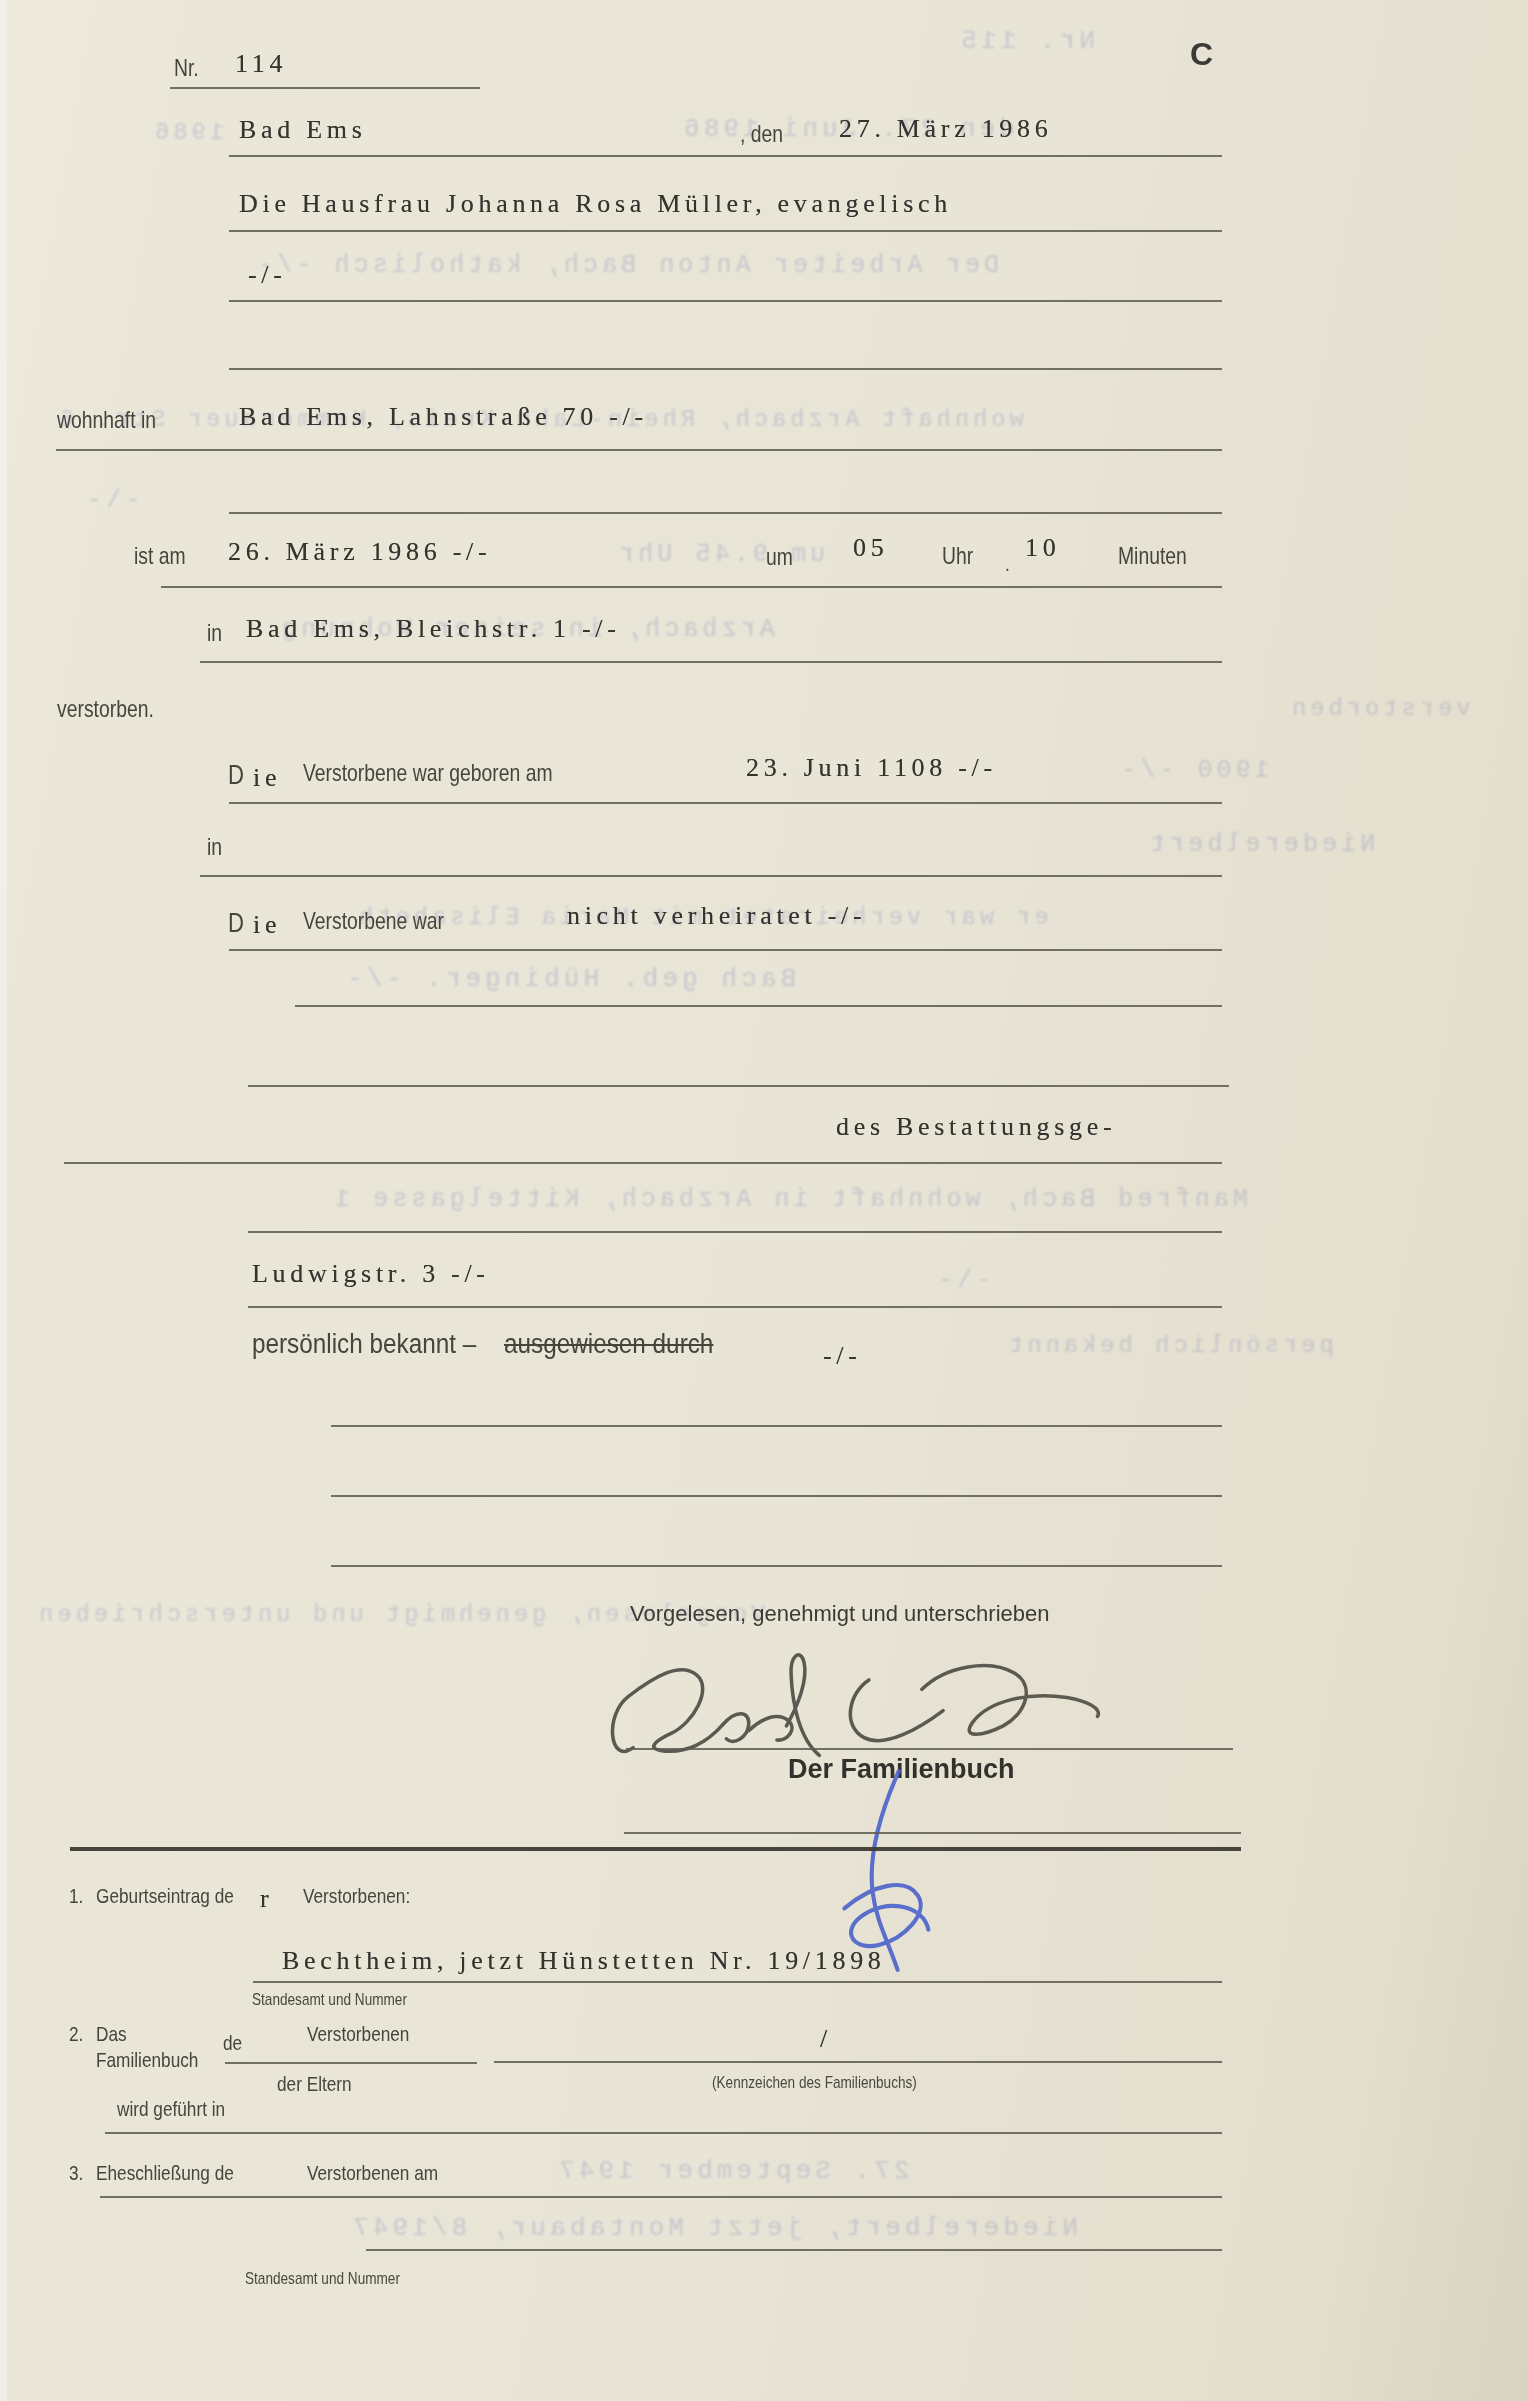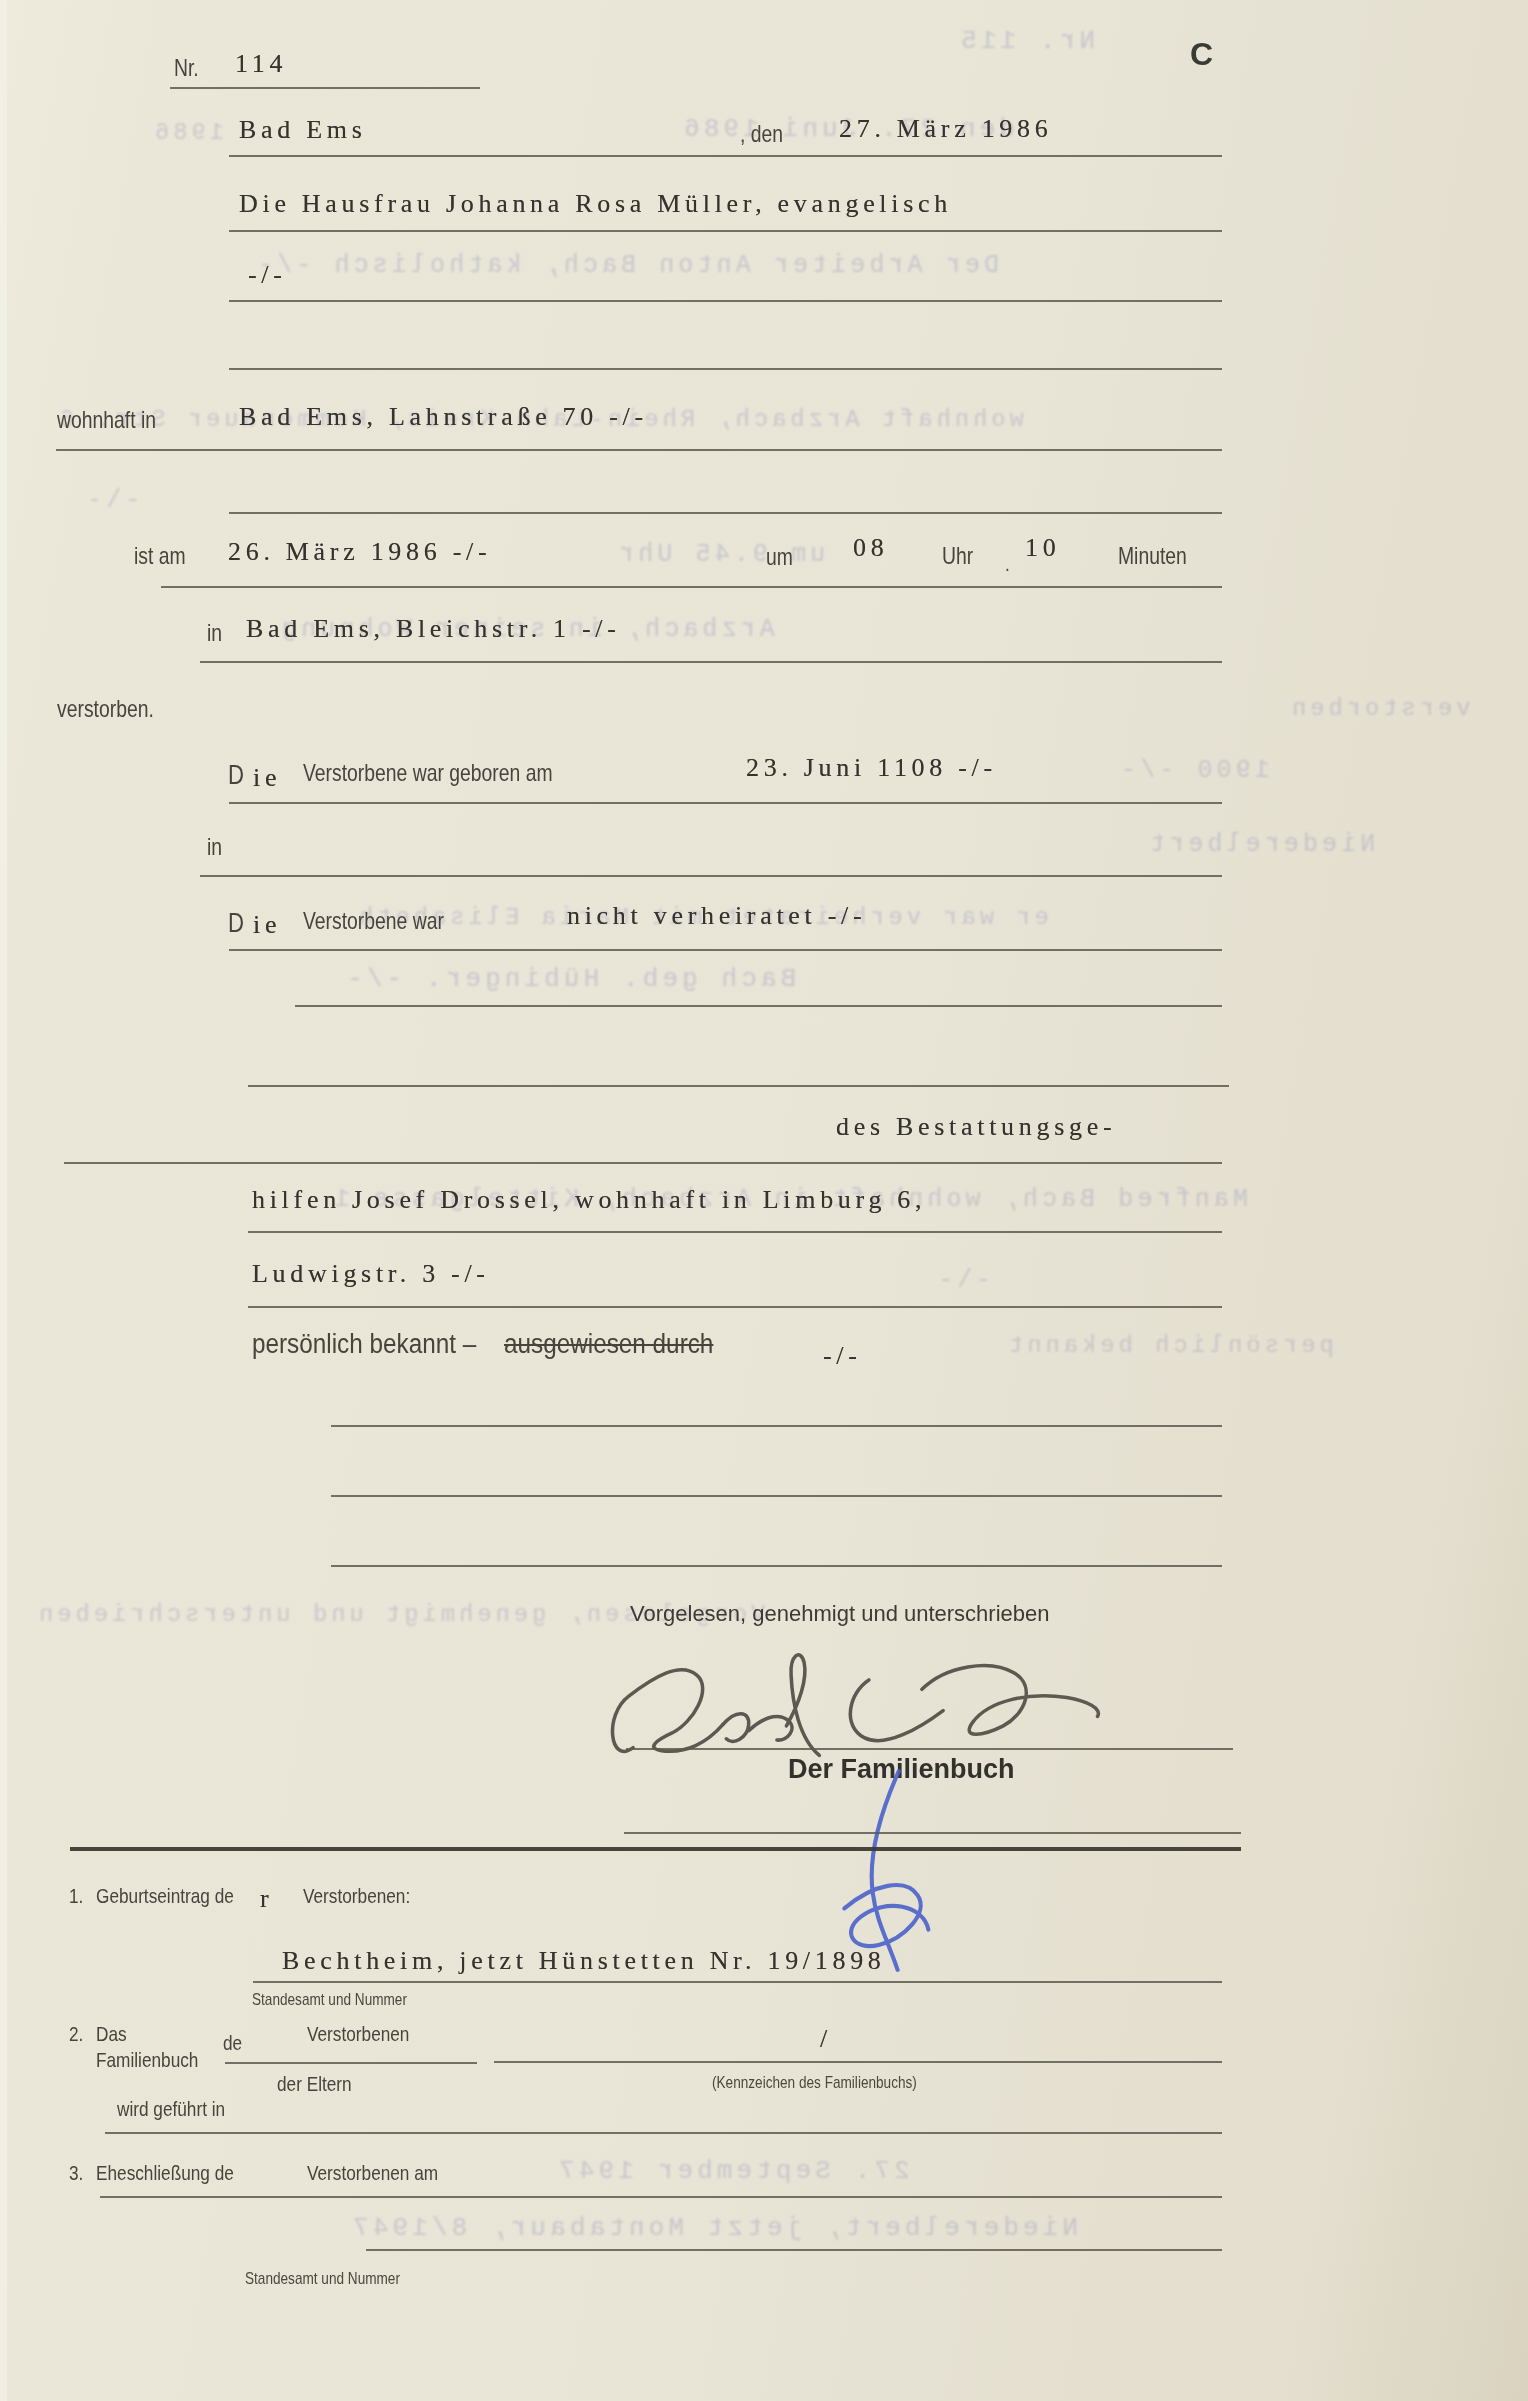--- a/index.html
+++ b/index.html
@@ -68,21 +68,21 @@
   <div class="rl" style="left:229px;top:368px;width:993px"></div>
 
   <div class="abs lbl" style="left:57px;top:409px">wohnhaft in</div>
   <div class="abs tw" style="left:239px;top:404px">Bad Ems, Lahnstraße 70 -/-</div>
   <div class="rl" style="left:56px;top:449px;width:1166px"></div>
   <div class="rl" style="left:229px;top:512px;width:993px"></div>
 
   <div class="abs lbl" style="left:134px;top:545px">ist am</div>
   <div class="abs tw" style="left:228px;top:539px">26. März 1986 -/-</div>
   <div class="abs lbl" style="left:766px;top:546px">um</div>
-  <div class="abs tw" style="left:853px;top:535px">08</div>
+  <div class="abs tw" style="left:853px;top:535px">05</div>
   <div class="abs lbl" style="left:942px;top:545px">Uhr</div>
   <div class="abs lbl" style="left:1005px;top:553px;font-size:21px">.</div>
   <div class="abs tw" style="left:1025px;top:535px">10</div>
   <div class="abs lbl" style="left:1118px;top:545px">Minuten</div>
   <div class="rl" style="left:161px;top:586px;width:1061px"></div>
 
   <div class="abs lbl" style="left:207px;top:622px">in</div>
   <div class="abs tw" style="left:246px;top:616px">Bad Ems, Bleichstr. 1 -/-</div>
   <div class="rl" style="left:200px;top:661px;width:1022px"></div>
 
@@ -102,21 +102,20 @@
   <div class="abs lbl" style="left:303px;top:910px">Verstorbene war</div>
   <div class="abs tw" style="left:567px;top:903px">nicht verheiratet -/-</div>
   <div class="rl" style="left:229px;top:949px;width:993px"></div>
 
   <div class="rl" style="left:295px;top:1005px;width:927px"></div>
   <div class="rl" style="left:248px;top:1085px;width:981px"></div>
 
   <div class="abs tw" style="left:836px;top:1114px">des Bestattungsge-</div>
   <div class="rl" style="left:64px;top:1162px;width:1158px"></div>
 
-  <div class="abs tw" style="left:252px;top:1187px">hilfen Josef Drossel, wohnhaft in Limburg 6,</div>
   <div class="rl" style="left:248px;top:1231px;width:974px"></div>
 
   <div class="abs tw" style="left:252px;top:1261px">Ludwigstr. 3 -/-</div>
   <div class="rl" style="left:248px;top:1306px;width:974px"></div>
 
   <div class="abs" style="left:252px;top:1331px">
     <span class="lbl lbl-big" style="display:inline-block">persönlich bekannt –</span>
     <span class="lbl lbl-big strike" style="display:inline-block">ausgewiesen durch</span>
   </div>
   <div class="abs tw" style="left:823px;top:1343px">-/-</div>

